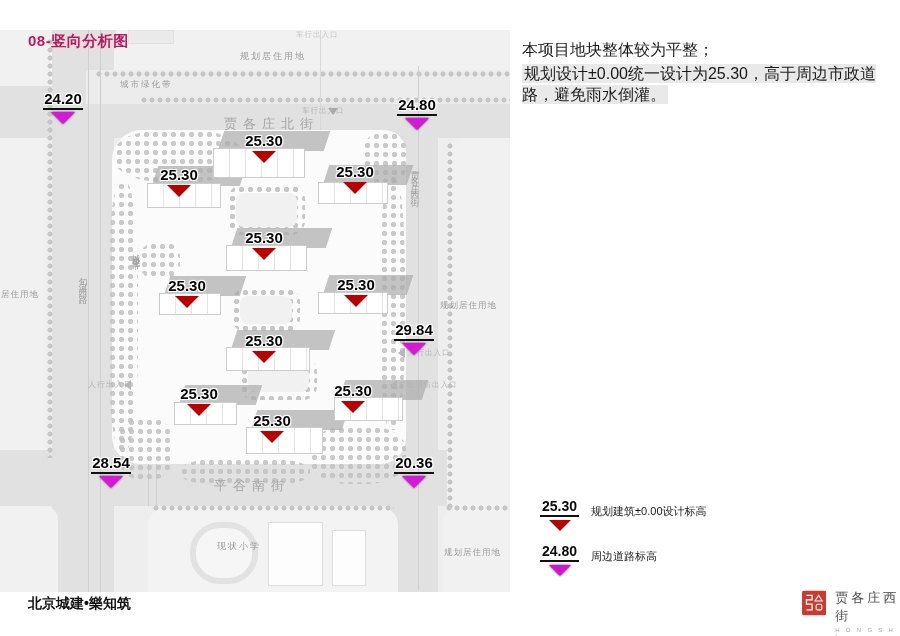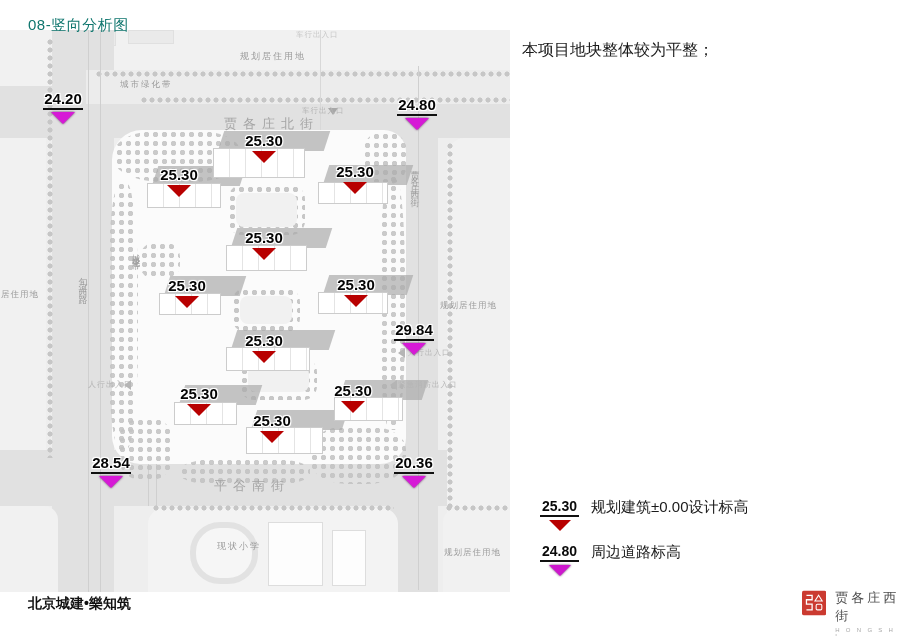--- a/index.html
+++ b/index.html
@@ -2,30 +2,30 @@
 <html><head>
 <meta charset="utf-8">
 <style>
   * { margin:0; padding:0; box-sizing:border-box; }
   html,body { width:900px; height:636px; }
   body {
     position:relative; width:900px; height:636px; background:#ffffff;
     font-family:"Liberation Sans","DejaVu Sans",sans-serif; overflow:hidden;
   }
   
-  .page-title { position:absolute; left:28px; top:16px; font-size:15px; font-weight:normal; color:#0f766e; letter-spacing:.5px; z-index:30;}
+  .page-title { position:absolute; left:28px; top:32px; font-size:15px; font-weight:bold; color:#be185d; letter-spacing:.5px; z-index:30;}
   .footer-brand { position:absolute; left:28px; top:595px; font-size:14px; font-weight:bold; color:#111; z-index:30;}
   
   .notes { position:absolute; left:522px; top:39px; width:372px; font-size:16px; color:#1a1a1a; line-height:21px; z-index:30;}
   .notes .hl { background:#e9e9e9; padding:1px 2px; }
   
   .legend-item { position:absolute; display:flex; align-items:flex-start; z-index:30;}
   .leg-col { display:flex; flex-direction:column; align-items:center; }
   .leg-val { font-size:14px; font-weight:bold; color:#0a0a0a; border-bottom:2px solid #111; padding:0 2px 1px 2px; }
-  .leg-lbl { font-size:15px; color:#1a1a1a; margin-left:12px; margin-top:0; }
+  .leg-lbl { font-size:11px; color:#1a1a1a; margin-left:12px; margin-top:6px; }
   
   .tri { width:0; height:0; border-left:12px solid transparent; border-right:12px solid transparent; margin-top:2px; }
   .tri-red { border-top:12px solid #b80000; }
   .tri-mag { border-top:12px solid #d619d6; filter:drop-shadow(0 0 1px rgba(70,0,70,.85)); }
   .leg-tri { border-left:11px solid transparent; border-right:11px solid transparent; margin-top:3px;}
   .leg-tri.tri-red{ border-top:11px solid #b80000;}
   .leg-tri.tri-mag{ border-top:11px solid #cd18cd;}
   
   #map { position:absolute; left:0; top:30px; width:510px; height:562px; background:#eeeeee; overflow:hidden; z-index:1;}
   .road { position:absolute; background:#e1e1e1; }
@@ -225,20 +225,21 @@
   </div>
 <div class="marker mag" style="left:384px;top:455px;">
   <span class="mval">20.36</span>
   <span class="tri tri-mag"></span>
   </div>
 
 <div class="page-title">08-竖向分析图</div>
 
 <div class="notes">
   <div>本项目地块整体较为平整；</div>
+  <div style="margin-top:3px;"><span class="hl">规划设计±0.00统一设计为25.30，高于周边市政道路，避免雨水倒灌。</span></div>
 </div>
 
 <div class="legend-item" style="left:540px;top:498px;">
   <div class="leg-col">
     <span class="leg-val">25.30</span>
     <span class="tri leg-tri tri-red"></span>
   </div>
   <span class="leg-lbl">规划建筑±0.00设计标高</span>
 </div>
 <div class="legend-item" style="left:540px;top:543px;">

